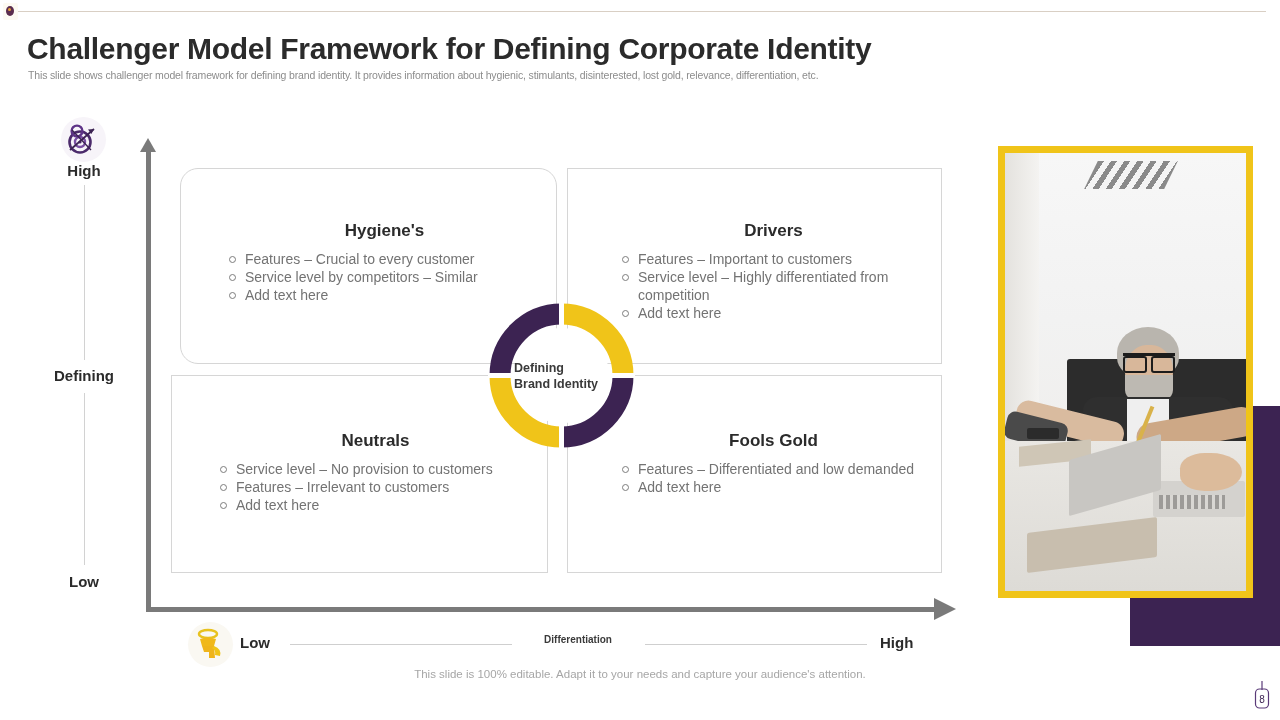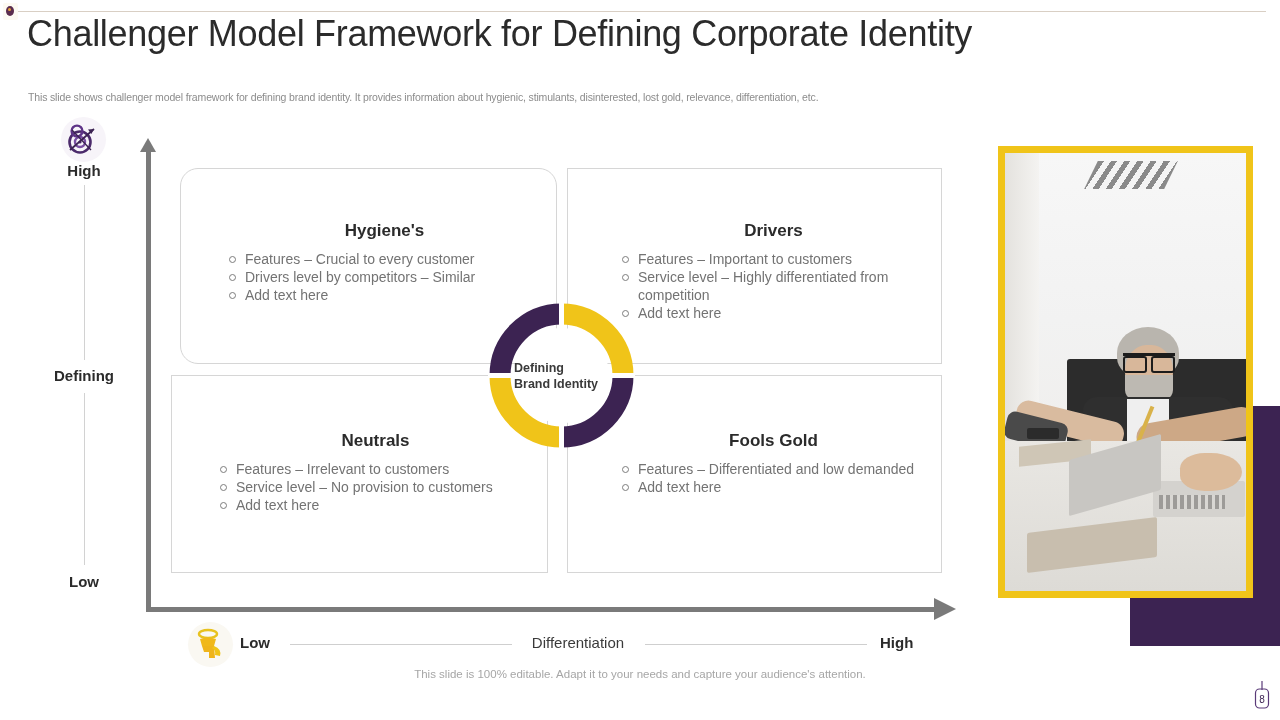--- a/index.html
+++ b/index.html
@@ -24,27 +24,27 @@
   .corner-dot:after{
     content:""; position:absolute; left:3px; top:3px; width:8px; height:10px;
     background:#5b2d4e; border-radius:50%;
   }
   .corner-dot:before{
     content:""; position:absolute; left:5px; top:5px; width:3px; height:3px;
     background:#e8a13a; border-radius:50%; z-index:2;
   }
 
   .slide-title{
-    position:absolute; left:27px; top:12px; width:1180px;
-    font-size:36px; font-weight:normal; letter-spacing:-0.3px;
+    position:absolute; left:27px; top:27px; width:1180px;
+    font-size:30px; font-weight:bold; letter-spacing:-0.3px;
     color:#2b2b2b; line-height:44px; white-space:nowrap;
   }
   .slide-sub{
     position:absolute; left:28px; top:68px; width:1000px;
-    font-size:10.5px; color:#8c8c8c; line-height:14px; letter-spacing:-0.15px;margin-top:22px;
+    font-size:10.5px; color:#8c8c8c; line-height:14px; letter-spacing:-0.15px;
   }
 
   
   .axis-v{
     position:absolute; left:146px; top:150px; width:5px; height:462px;
     background:#7a7a7a;
   }
   .axis-v-arrow{
     position:absolute; left:140px; top:138px; width:0; height:0;
     border-left:8.5px solid transparent; border-right:8.5px solid transparent;
@@ -90,21 +90,21 @@
   .icon-low{
     position:absolute; left:188px; top:622px; width:45px; height:45px;
     background:#faf8f2; border-radius:50%;
   }
   .lbl-low-x{
     position:absolute; left:240px; top:634px;
     font-size:15px; font-weight:bold; color:#2b2b2b;
   }
   .lbl-diff{
     position:absolute; left:460px; top:634px; width:236px; text-align:center;
-    font-size:15px; font-weight:normal; color:#3a3a3a;
+    font-size:10px; font-weight:bold; color:#3a3a3a;
   }
   .lbl-high-x{
     position:absolute; left:880px; top:634px;
     font-size:15px; font-weight:bold; color:#2b2b2b;
   }
   .hline-l{
     position:absolute; left:290px; top:644px; width:222px; height:1px;
     background:#cfcfcf;
   }
   .hline-r{
@@ -317,39 +317,39 @@
 <div class="lbl-low-x">Low</div>
 <div class="hline-l"></div>
 <div class="lbl-diff">Differentiation</div>
 <div class="hline-r"></div>
 <div class="lbl-high-x">High</div>
 
 <div class="quad q-tl pad-tl">
   <div class="q-title">Hygiene's</div>
   <ul class="q-list">
     <li>Features – Crucial to every customer</li>
-    <li>Drivers level by competitors – Similar</li>
+    <li>Service level by competitors – Similar</li>
     <li>Add text here</li>
   </ul>
 </div>
 
 <div class="quad q-tr pad-tr">
   <div class="q-title">Drivers</div>
   <ul class="q-list">
     <li>Features – Important to customers</li>
     <li>Service level – Highly differentiated from competition</li>
     <li>Add text here</li>
   </ul>
 </div>
 
 <div class="quad q-bl pad-bl">
   <div class="q-title">Neutrals</div>
   <ul class="q-list">
+    <li>Service level – No provision to customers</li>
     <li>Features – Irrelevant to customers</li>
-    <li>Service level – No provision to customers</li>
     <li>Add text here</li>
   </ul>
 </div>
 
 <div class="quad q-br pad-br">
   <div class="q-title">Fools Gold</div>
   <ul class="q-list">
     <li>Features – Differentiated and low demanded</li>
     <li>Add text here</li>
   </ul>

